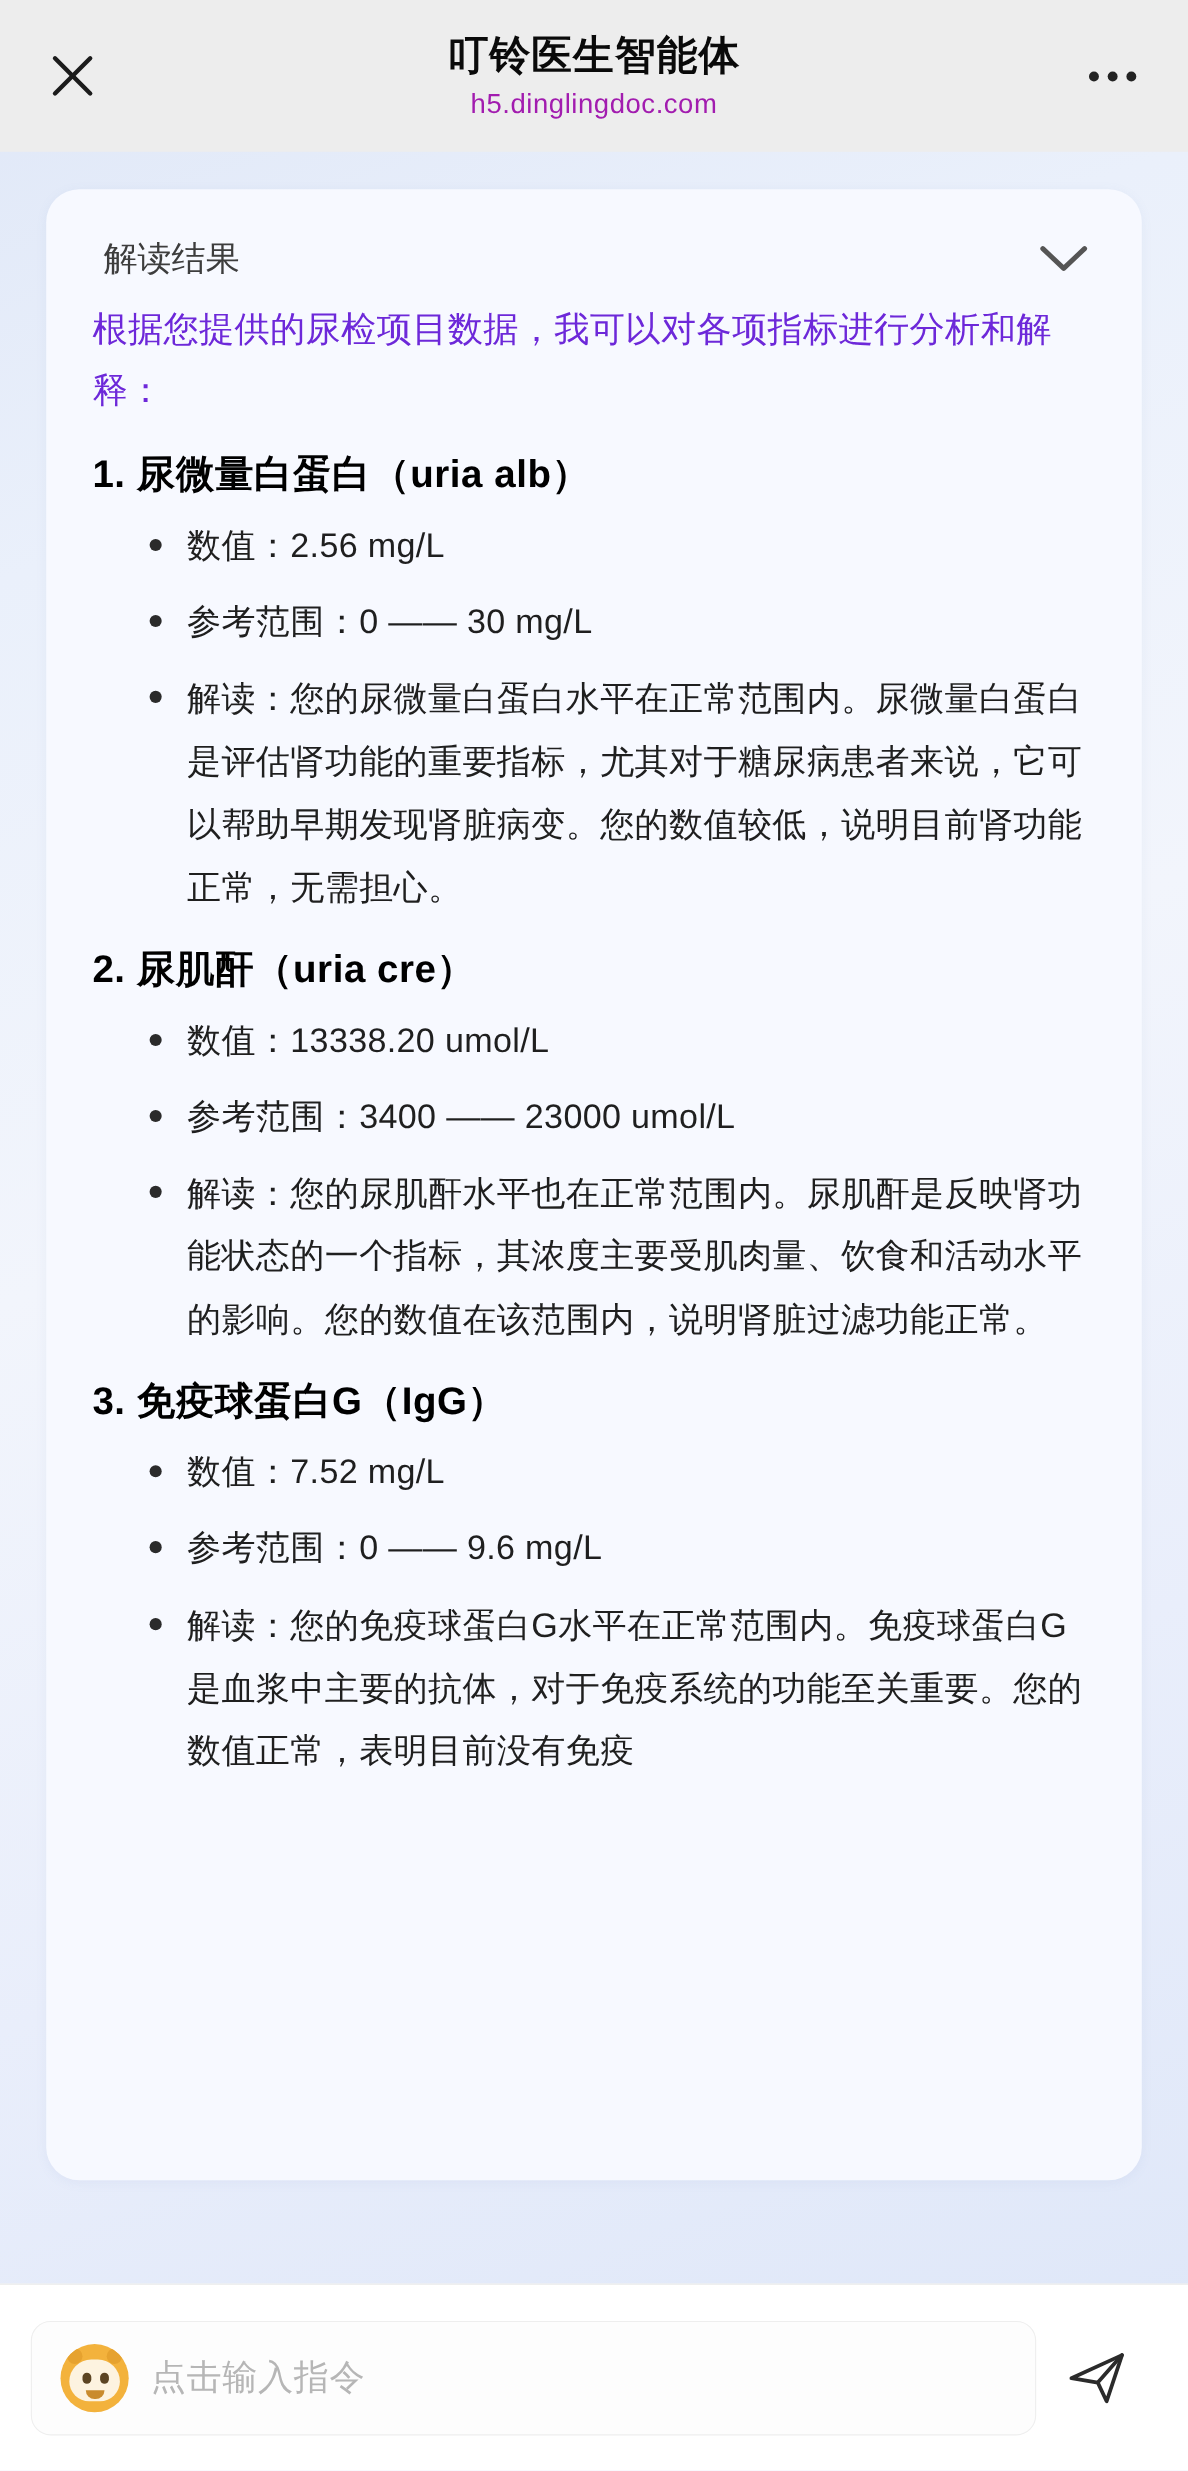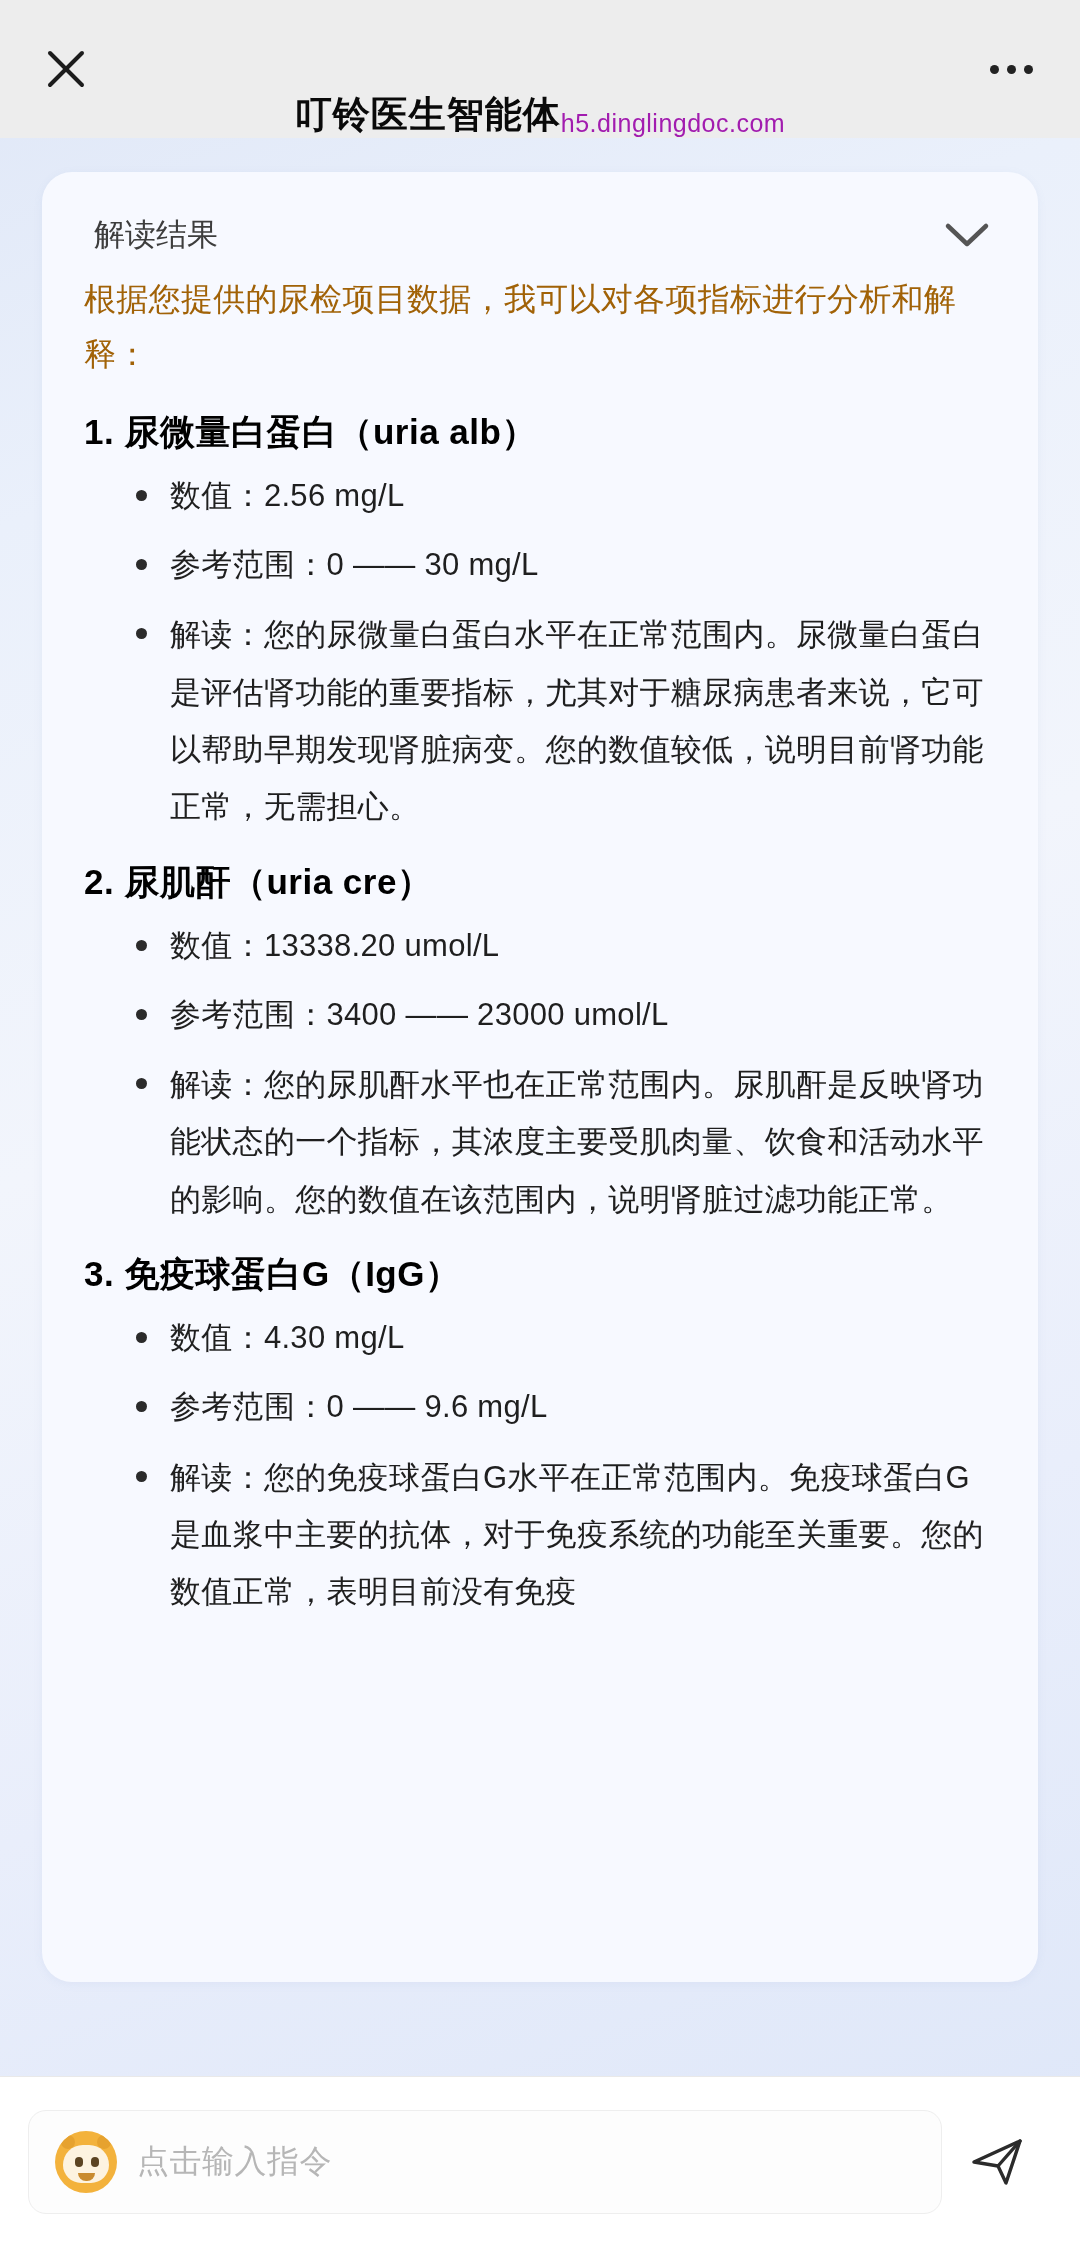--- a/index.html
+++ b/index.html
@@ -36,22 +36,22 @@
     align-items: center;
     justify-content: center;
     cursor: pointer;
   }
   .nav-close svg { display: block; }
   .nav-titles {
     position: absolute;
     left: 0; right: 0;
     top: 0; bottom: 0;
     display: flex;
-    flex-direction: row;
-    align-items: flex-end;
+    flex-direction: column;
+    align-items: center;
     justify-content: center;
     pointer-events: none;
   }
   .nav-title {
     font-size: 37px;
     color: #0a0a0a;
     font-weight: 600;
     letter-spacing: 1px;
     line-height: 1.25;
   }
@@ -115,21 +115,21 @@
     cursor: pointer;
   }
 
   .card-body {
     padding: 0 6px;
     color: #222;
   }
   .para {
     font-size: 32px;
     line-height: 1.72;
-    color: #a16207;
+    color: #6d28d9;
     margin-bottom: 22px;
     letter-spacing: 0.3px;
   }
   .sec-title {
     font-size: 35px;
     line-height: 1.6;
     color: #000000;
     margin: 18px 0 8px 0;
     letter-spacing: 0.5px;
   }
@@ -284,21 +284,21 @@
 
         <h3 class="sec-title">2. 尿肌酐（uria cre）</h3>
         <ul class="bullets">
           <li>数值：13338.20 umol/L</li>
           <li>参考范围：3400 —— 23000 umol/L</li>
           <li class="long">解读：您的尿肌酐水平也在正常范围内。尿肌酐是反映肾功能状态的一个指标，其浓度主要受肌肉量、饮食和活动水平的影响。您的数值在该范围内，说明肾脏过滤功能正常。</li>
         </ul>
 
         <h3 class="sec-title">3. 免疫球蛋白G（IgG）</h3>
         <ul class="bullets">
-          <li>数值：4.30 mg/L</li>
+          <li>数值：7.52 mg/L</li>
           <li>参考范围：0 —— 9.6 mg/L</li>
           <li class="long">解读：您的免疫球蛋白G水平在正常范围内。免疫球蛋白G是血浆中主要的抗体，对于免疫系统的功能至关重要。您的数值正常，表明目前没有免疫</li>
         </ul>
       </div>
 
     </div>
   </div>
 
   <div class="input-bar">
     <div class="input-wrap">

